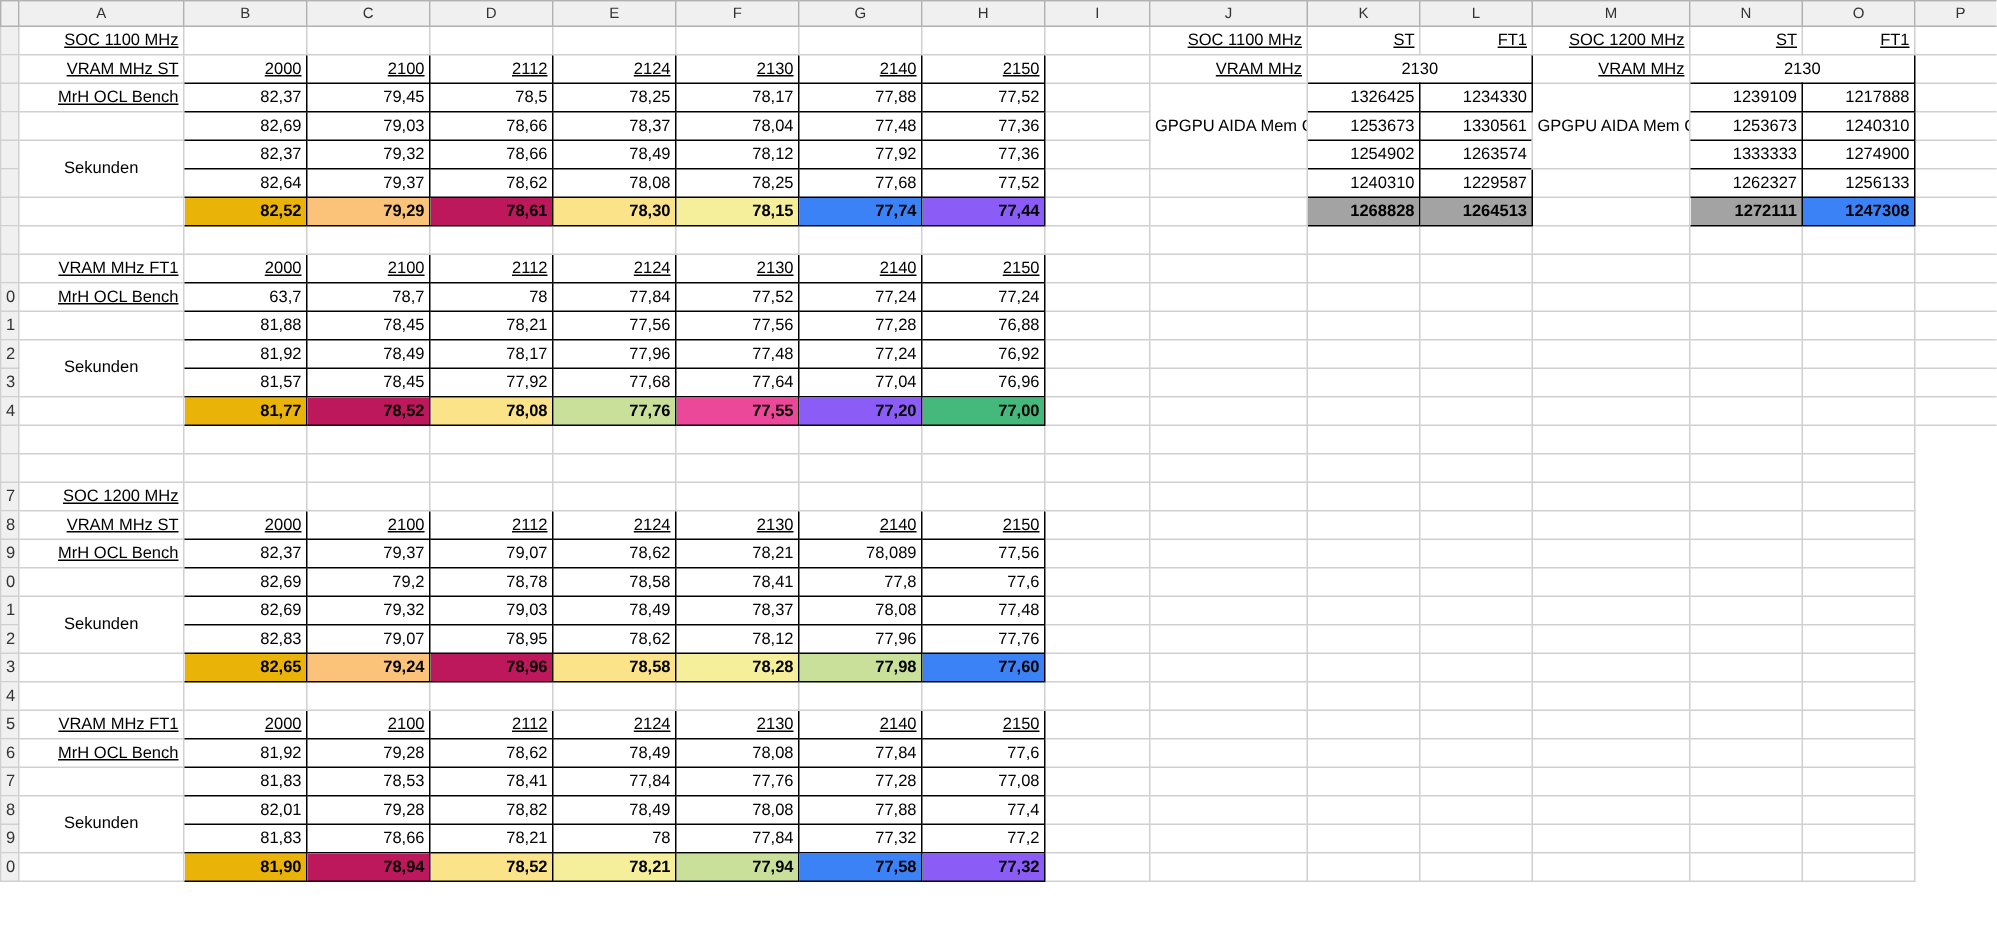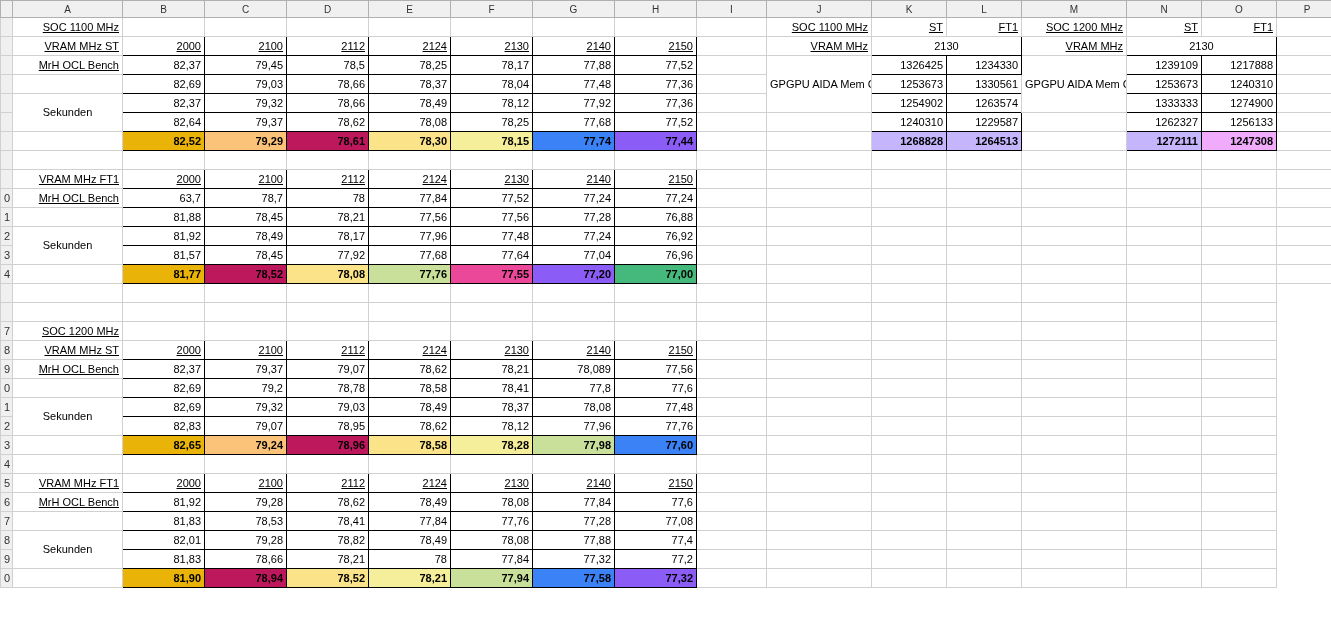--- a/index.html
+++ b/index.html
@@ -58,22 +58,22 @@
   .f-red    { background: #eab308; }
   .f-org    { background: #fbc37a; }
   .f-org2   { background: #be185d; }
   .f-yel    { background: #fbe38a; }
   .f-yel2   { background: #f5ee9a; }
   .f-grn1   { background: #c9e09a; }
   .f-grn2   { background: #3b82f6; }
   .f-grn3   { background: #8b5cf6; text-align: right; }
   .f-grnmid { background: #ec4899; }
   .f-gstrong{ background: #45b97c; }
-  .f-tgreen { background: #c4b5fd; }
-  .f-salmon { background: #f0abfc; margin-left: 35px; }
+  .f-tgreen { background: #a3a3a3; }
+  .f-salmon { background: #3b82f6; margin-left: 35px; }
   .rowhdr {
     background: #f0f0f0;
     border: 1px solid #b0b0b0;
     text-align: center;
     font-size: 10px;
     color: #333;
   }
   .wrapctr {
     text-align: center;
     white-space: normal;

